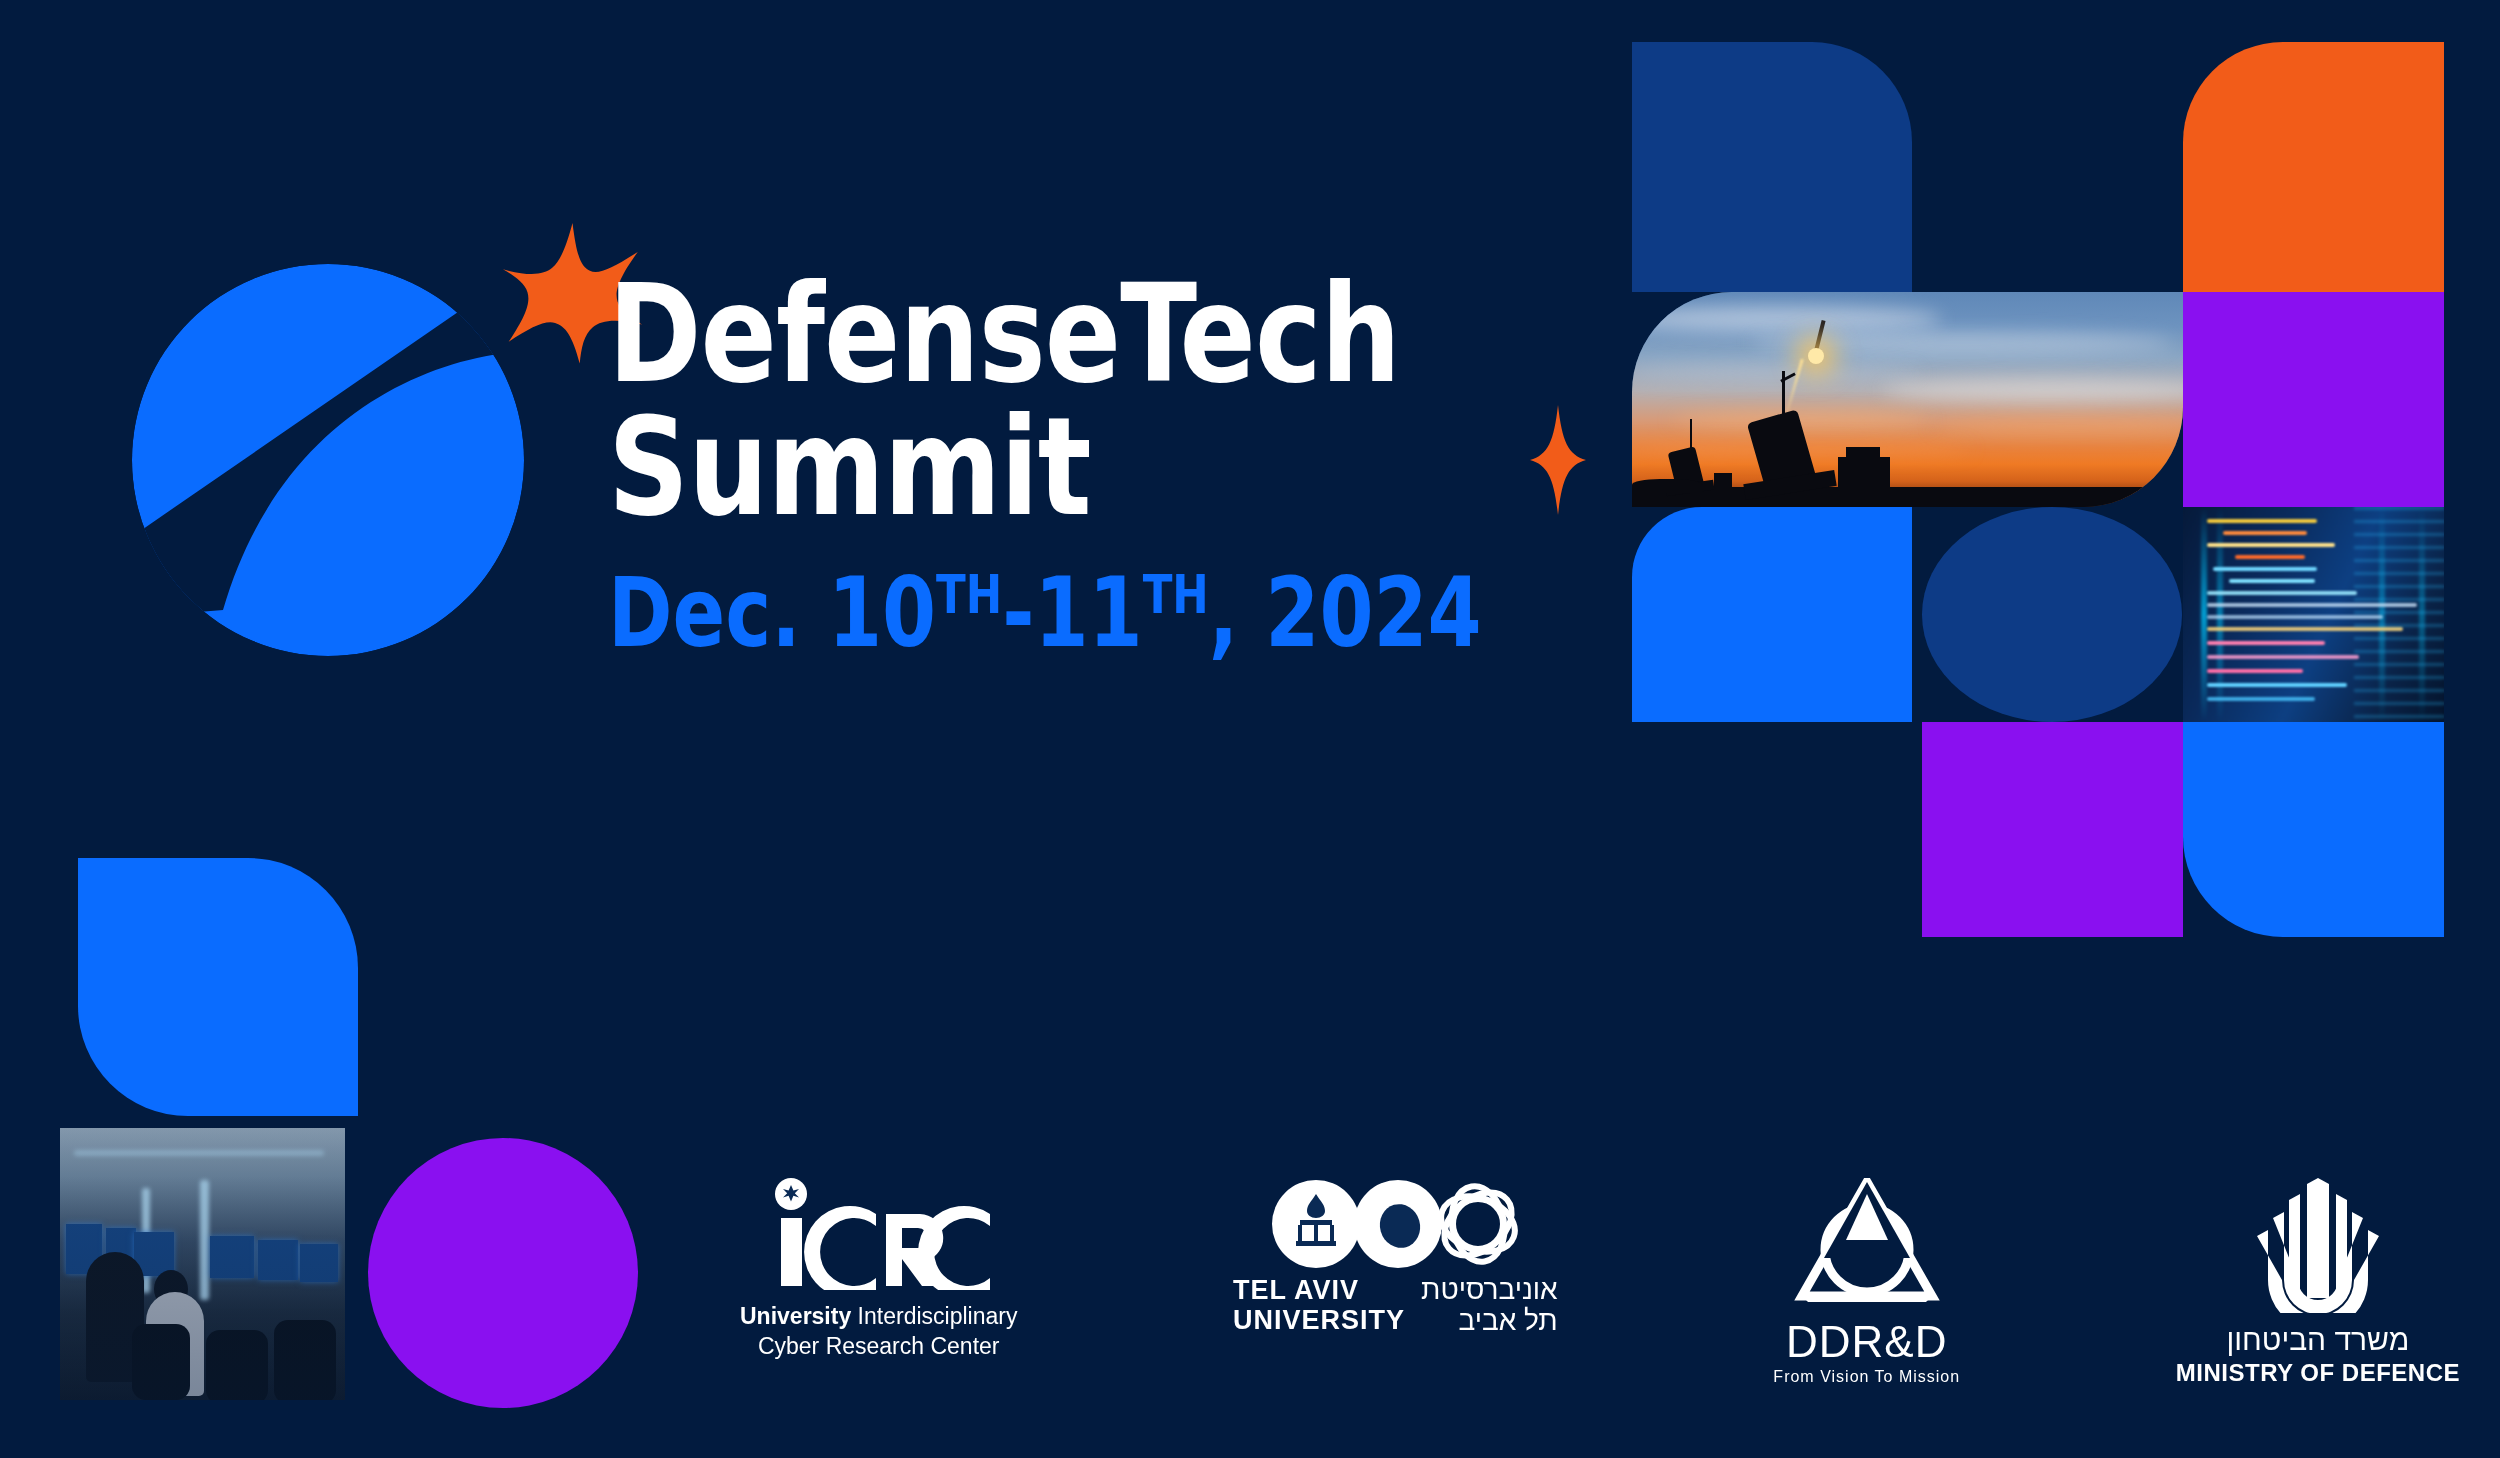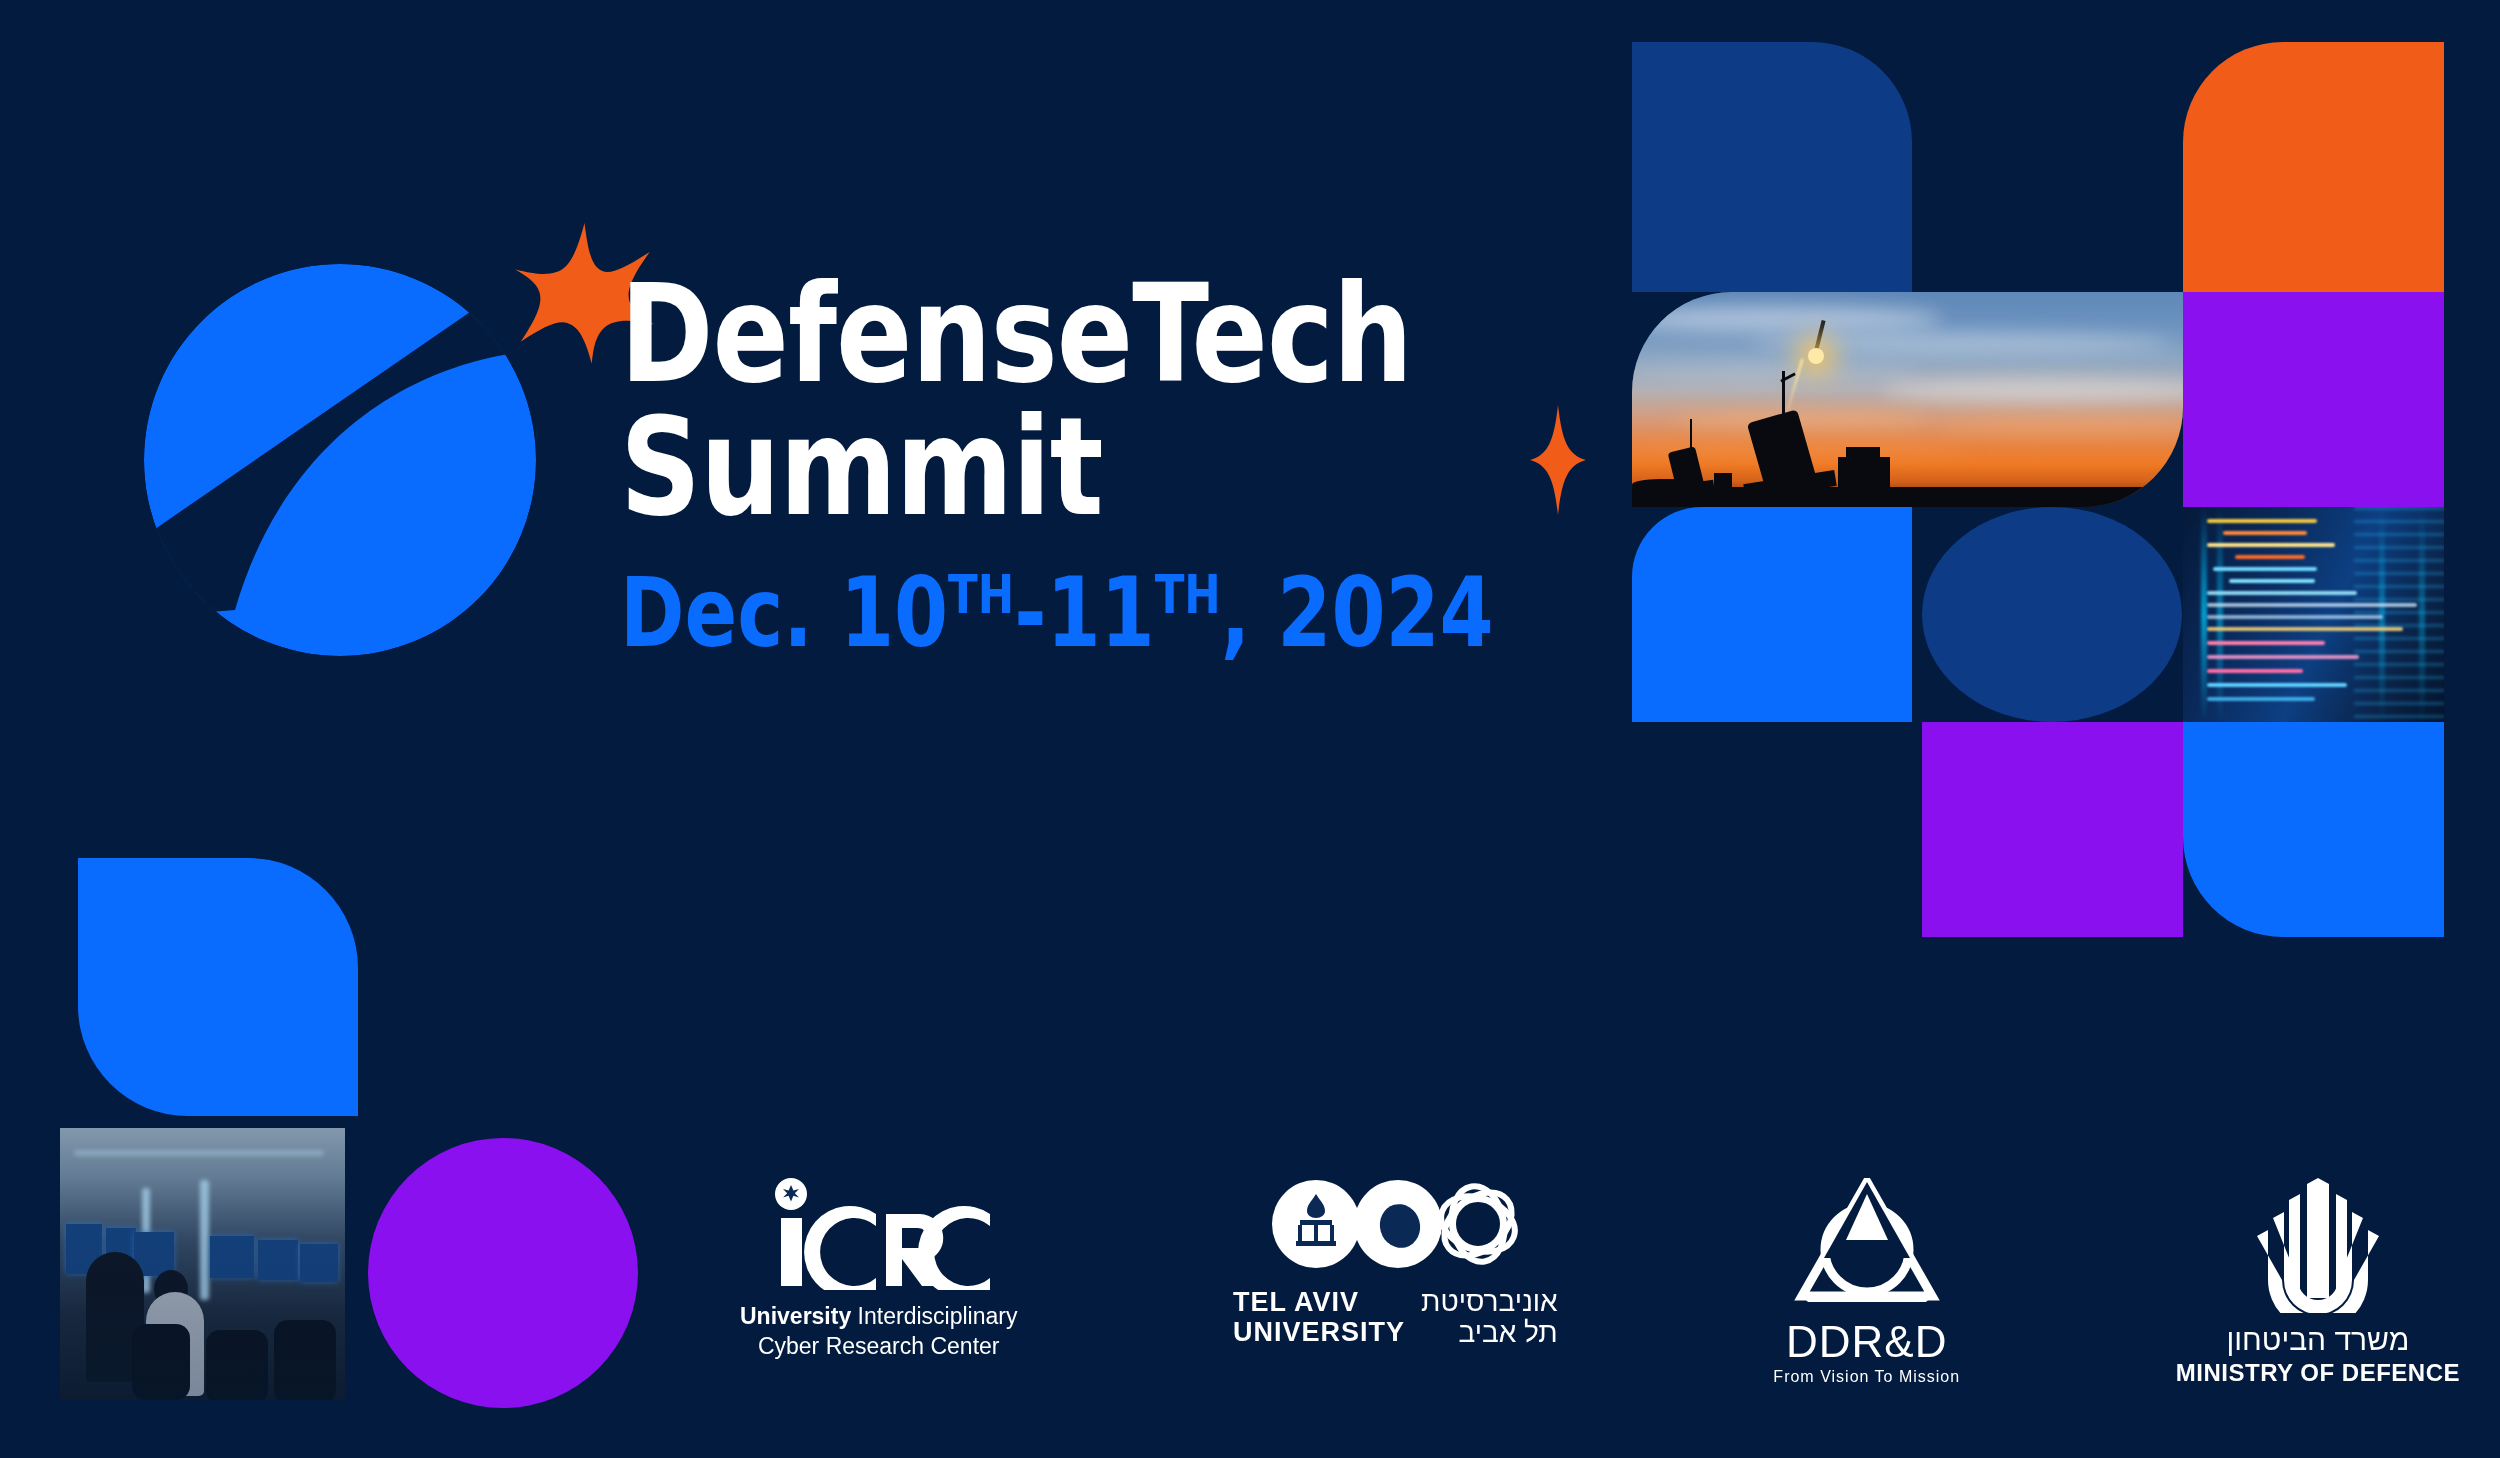--- a/index.html
+++ b/index.html
@@ -12,21 +12,21 @@
     position:relative;
     width:2500px;
     height:1458px;
     background:#021b3f;
     overflow:hidden;
   }
 
   
   .brand-block{
     position:absolute;
-    left:140px;
+    left:128px;
     top:240px;
     width:1400px;
     height:500px;
   }
   .logo-mark{
     position:absolute;
     left:0px;
     top:20px;
     width:400px;
     height:400px;
@@ -195,21 +195,21 @@
     text-align:center;
     font-size:21px;
     line-height:1.26;
     color:#f2f5fa;
     margin-top:10px;
     white-space:pre-line;
     font-family:"Liberation Sans",sans-serif;
   }
   .icrc-cap{font-size:23px;line-height:1.3;margin-top:8px;text-align:center;}
   .icrc-cap b{font-weight:700;}
-  .tau-row{display:flex;align-items:center;gap:16px;margin-top:12px;}
+  .tau-row{display:flex;align-items:center;gap:16px;}
   .tau-en{font-size:27px;font-weight:700;line-height:1.12;letter-spacing:1px;text-align:left;}
   .tau-he{font-size:28px;line-height:1.12;text-align:right;direction:rtl;}
   .ddrd-word{font-size:44px;font-weight:400;letter-spacing:1px;line-height:1;margin-top:8px;}
   .ddrd-sub{font-size:16px;letter-spacing:1px;margin-top:4px;}
   .mod-he{font-size:30px;direction:rtl;margin-top:8px;line-height:1;}
   .mod-en{font-size:24px;font-weight:700;letter-spacing:0.5px;margin-top:4px;}
 </style>
 </head>
 <body>
 

